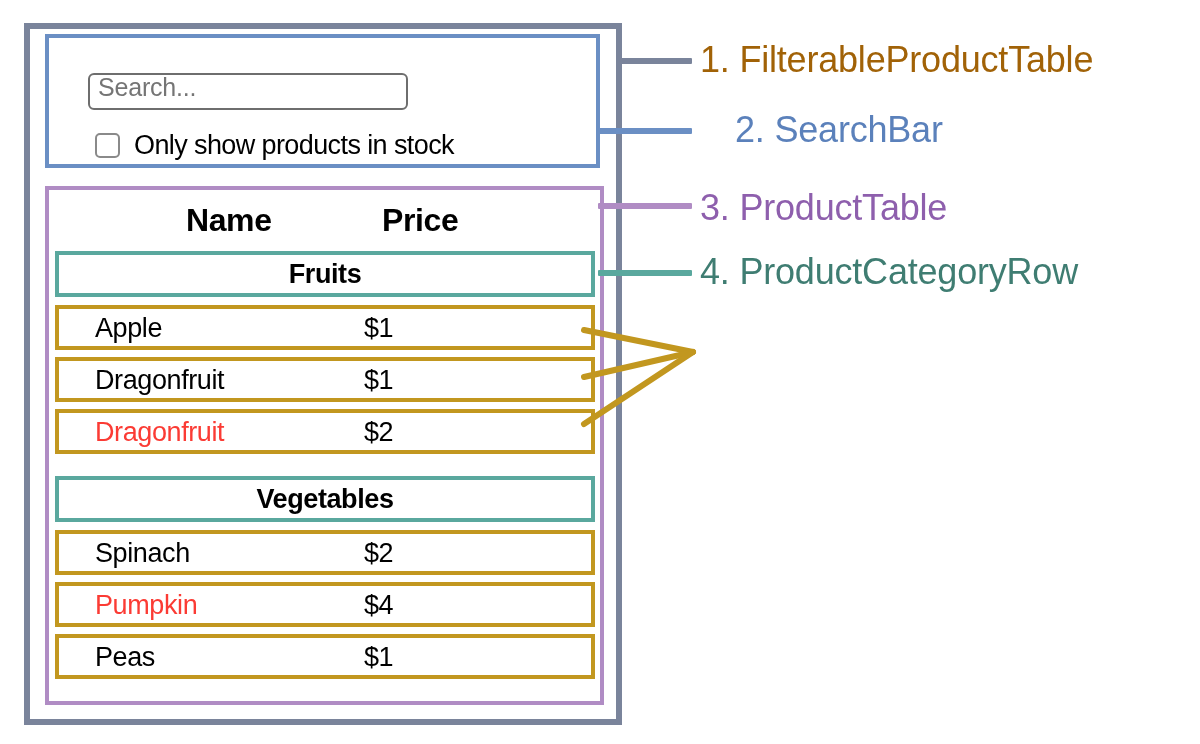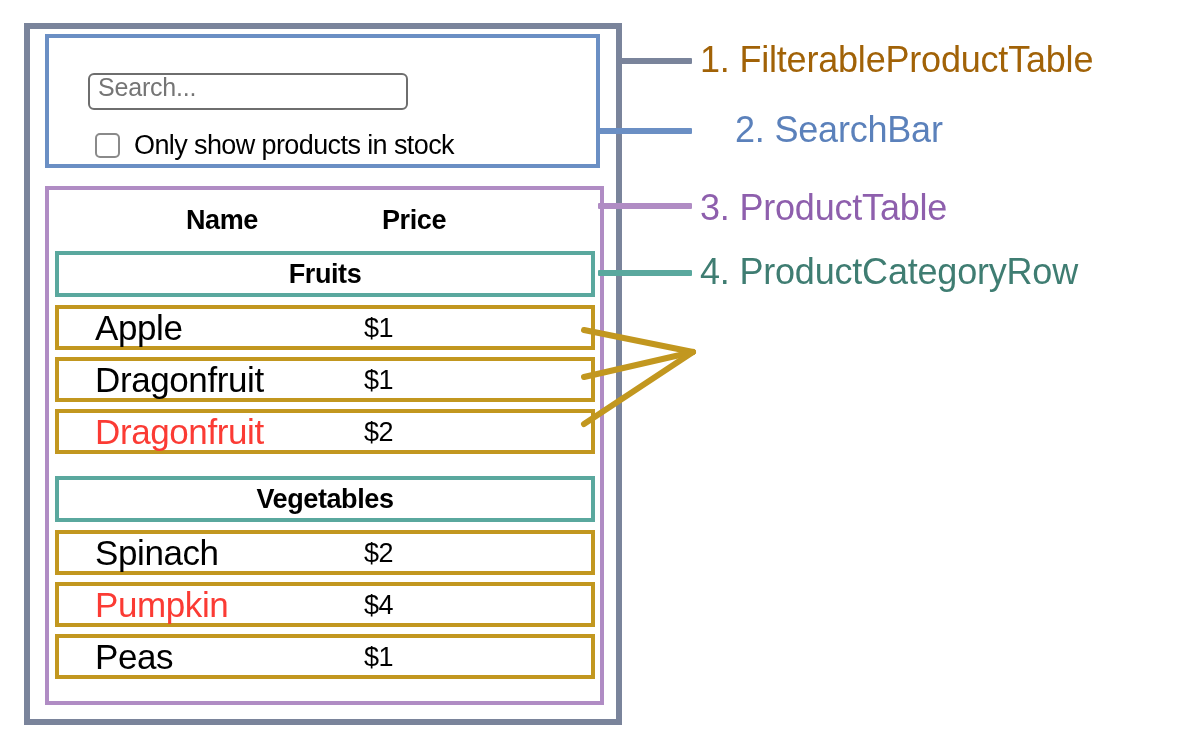--- a/index.html
+++ b/index.html
@@ -44,21 +44,21 @@
   #checkbox-label{
     font-size:27px;font-weight:400;color:#000;line-height:1;
     letter-spacing:-0.6px;white-space:nowrap;
   }
 
   
   .table-header{
     position:absolute;left:55px;top:196px;width:540px;height:48px;
     display:flex;align-items:center;
   }
-  .th{font-size:27px;font-weight:700;color:#000;letter-spacing:-0.4px;}
+  .th{font-size:32px;font-weight:700;color:#000;letter-spacing:-0.4px;}
   .th-name{position:absolute;left:131px;}
   .th-price{position:absolute;left:327px;}
 
   .rows{position:absolute;left:55px;top:251px;width:540px;}
 
   .category-row{
     box-sizing:border-box;width:540px;height:46px;
     border:4px solid #5aa89e;background:#fff;
     display:flex;align-items:center;justify-content:center;
     margin-bottom:8px;
@@ -67,21 +67,21 @@
     font-size:27px;font-weight:700;color:#000;letter-spacing:-0.4px;text-align:right;
   }
 
   .product-row{
     box-sizing:border-box;width:540px;height:45px;
     border:4px solid #c2971f;background:#fff;
     position:relative;margin-bottom:7px;
   }
   .cell-name{
     position:absolute;left:36px;top:50%;transform:translateY(-50%);
-    font-size:35px;letter-spacing:-0.4px;white-space:nowrap;
+    font-size:27px;letter-spacing:-0.4px;white-space:nowrap;
   }
   .cell-price{
     position:absolute;left:305px;top:50%;transform:translateY(-50%);
     font-size:27px;color:#000;letter-spacing:-0.4px;
   }
   .in-stock{color:#000;}
   .out-of-stock{color:#fb3b34;}
 
   .gap-between-groups{height:15px;}
 

